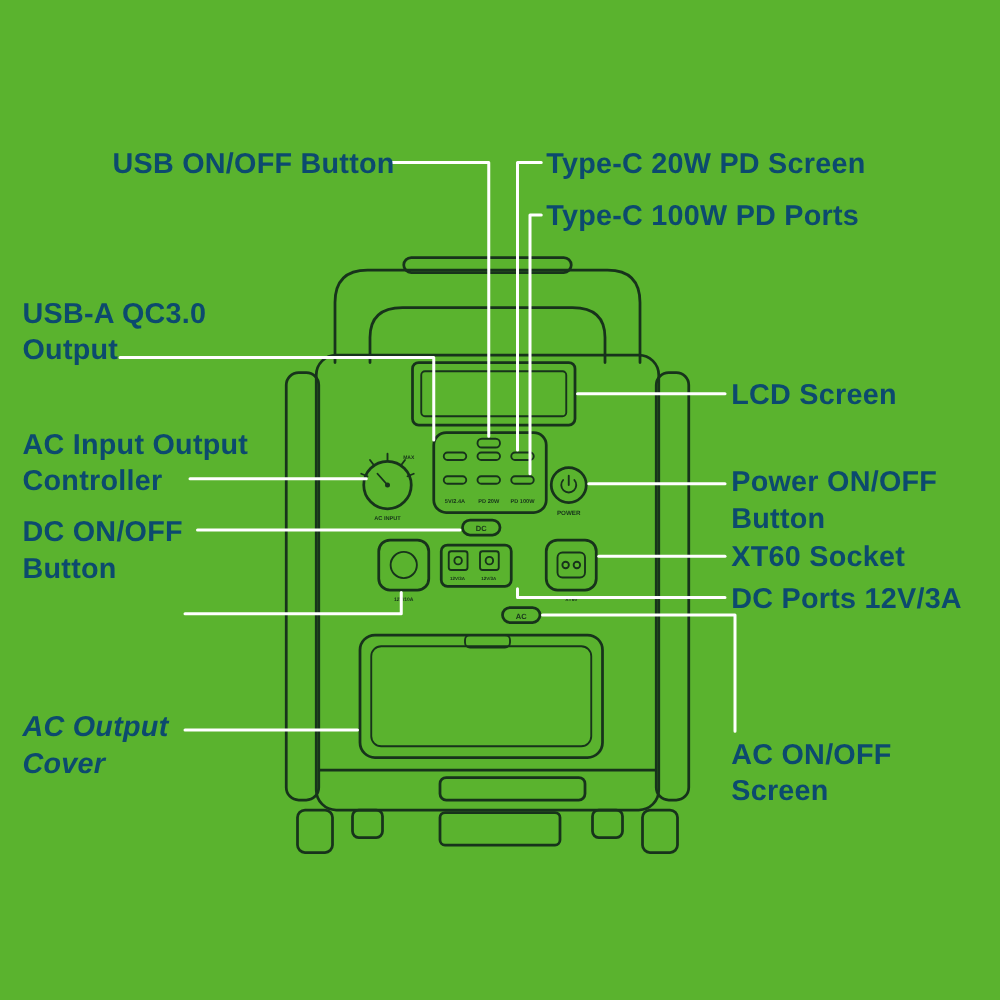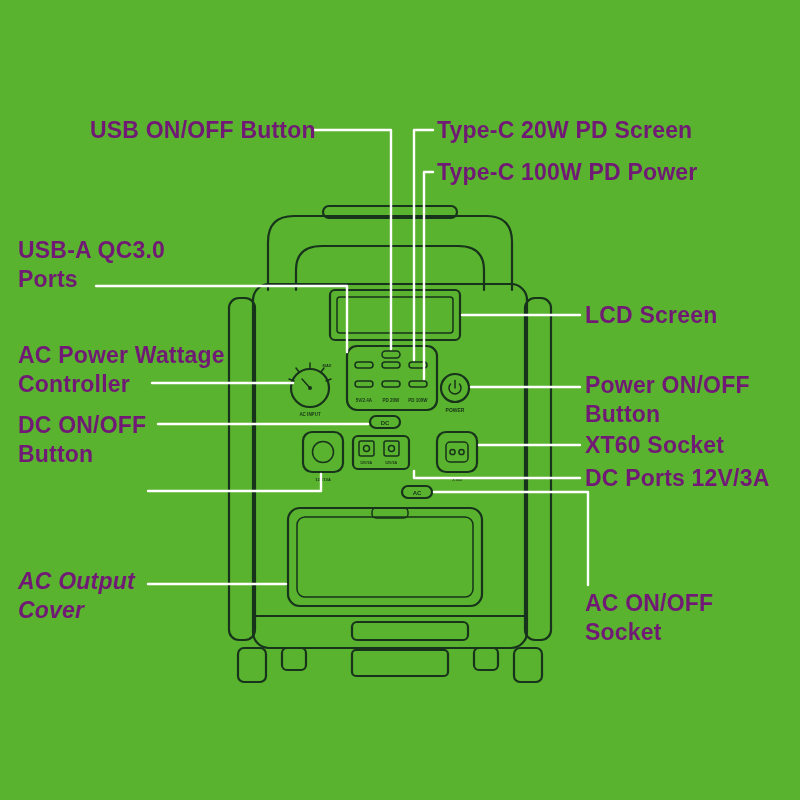--- a/index.html
+++ b/index.html
@@ -6,21 +6,21 @@
   #canvas{
     position:relative;
     width:800px;height:800px;
     background:#5ab32e;
     overflow:hidden;
     font-family:"Liberation Sans", sans-serif;
   }
   #art{position:absolute;left:0;top:0;}
   .label{
     position:absolute;
-    color:#701a75;
+    color:#0c4a6e;
     font-weight:700;
     font-size:23px;
     line-height:29px;
     white-space:pre-line;
     letter-spacing:0.2px;
   }
   .art-line{stroke:#17331b;fill:none;stroke-width:2.2;stroke-linecap:round;stroke-linejoin:round;}
   .art-thin{stroke:#17331b;fill:none;stroke-width:1.5;stroke-linecap:round;}
   .art-fill{fill:#17331b;stroke:none;}
   .tiny{fill:#17331b;stroke:none;font-family:"Liberation Sans",sans-serif;font-weight:700;text-anchor:middle;}
@@ -151,30 +151,30 @@
       <polyline class="leader" points="580,445 479,445"></polyline>
       <polyline class="leader" points="580,478 414,478 414,471"></polyline>
       <polyline class="leader" points="148,491 321,491 321,474"></polyline>
       <polyline class="leader" points="148,584 286,584"></polyline>
       <polyline class="leader" points="588,585 588,492 434,492"></polyline>
     </g>
   </svg>
 
   <div class="label" style="left:90px;top:116px;">USB ON/OFF Button</div>
   <div class="label" style="left:437px;top:116px;">Type-C 20W PD Screen</div>
-  <div class="label" style="left:437px;top:158px;">Type-C 100W PD Power</div>
+  <div class="label" style="left:437px;top:158px;">Type-C 100W PD Ports</div>
   <div class="label" style="left:18px;top:236px;">USB-A QC3.0
-Ports</div>
+Output</div>
   <div class="label" style="left:585px;top:301px;">LCD Screen</div>
-  <div class="label" style="left:18px;top:341px;">AC Power Wattage
+  <div class="label" style="left:18px;top:341px;">AC Input Output
 Controller</div>
   <div class="label" style="left:585px;top:371px;">Power ON/OFF
 Button</div>
   <div class="label" style="left:18px;top:411px;">DC ON/OFF
 Button</div>
   <div class="label" style="left:585px;top:431px;">XT60 Socket</div>
   <div class="label" style="left:585px;top:464px;">DC Ports 12V/3A</div>
   <div class="label" style="left:18px;top:567px;font-style:italic;">AC Output
 Cover</div>
   <div class="label" style="left:585px;top:589px;">AC ON/OFF
-Socket</div>
+Screen</div>
 
 </div>
 
 </body></html>

